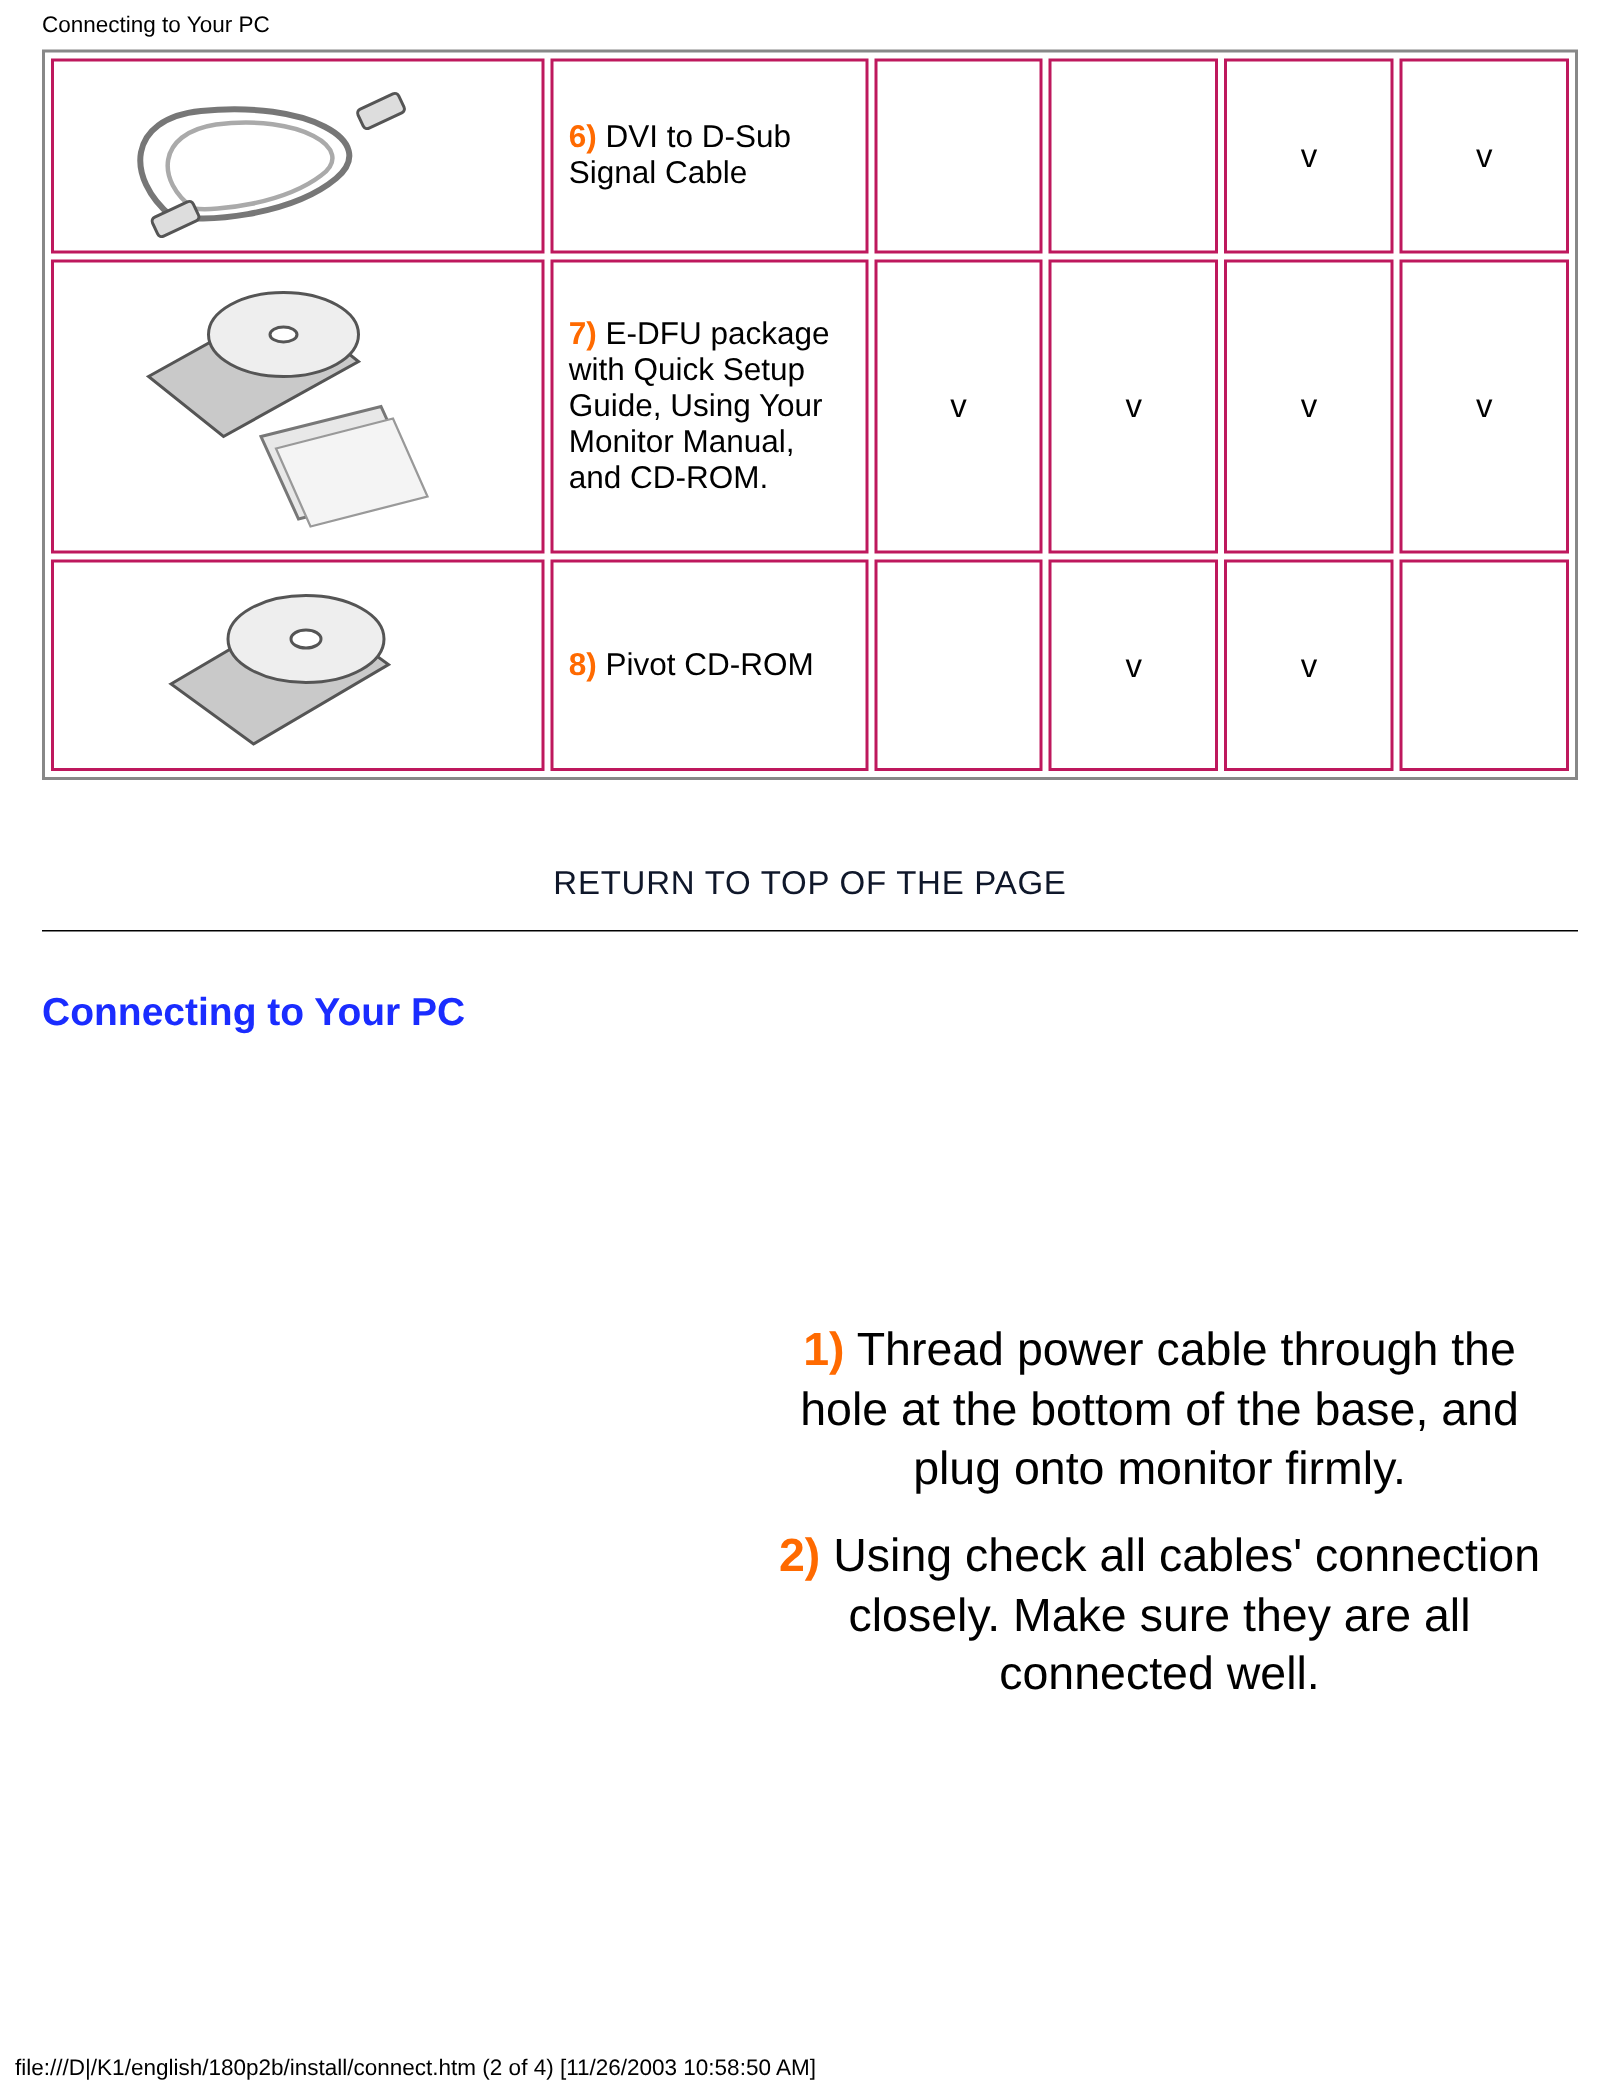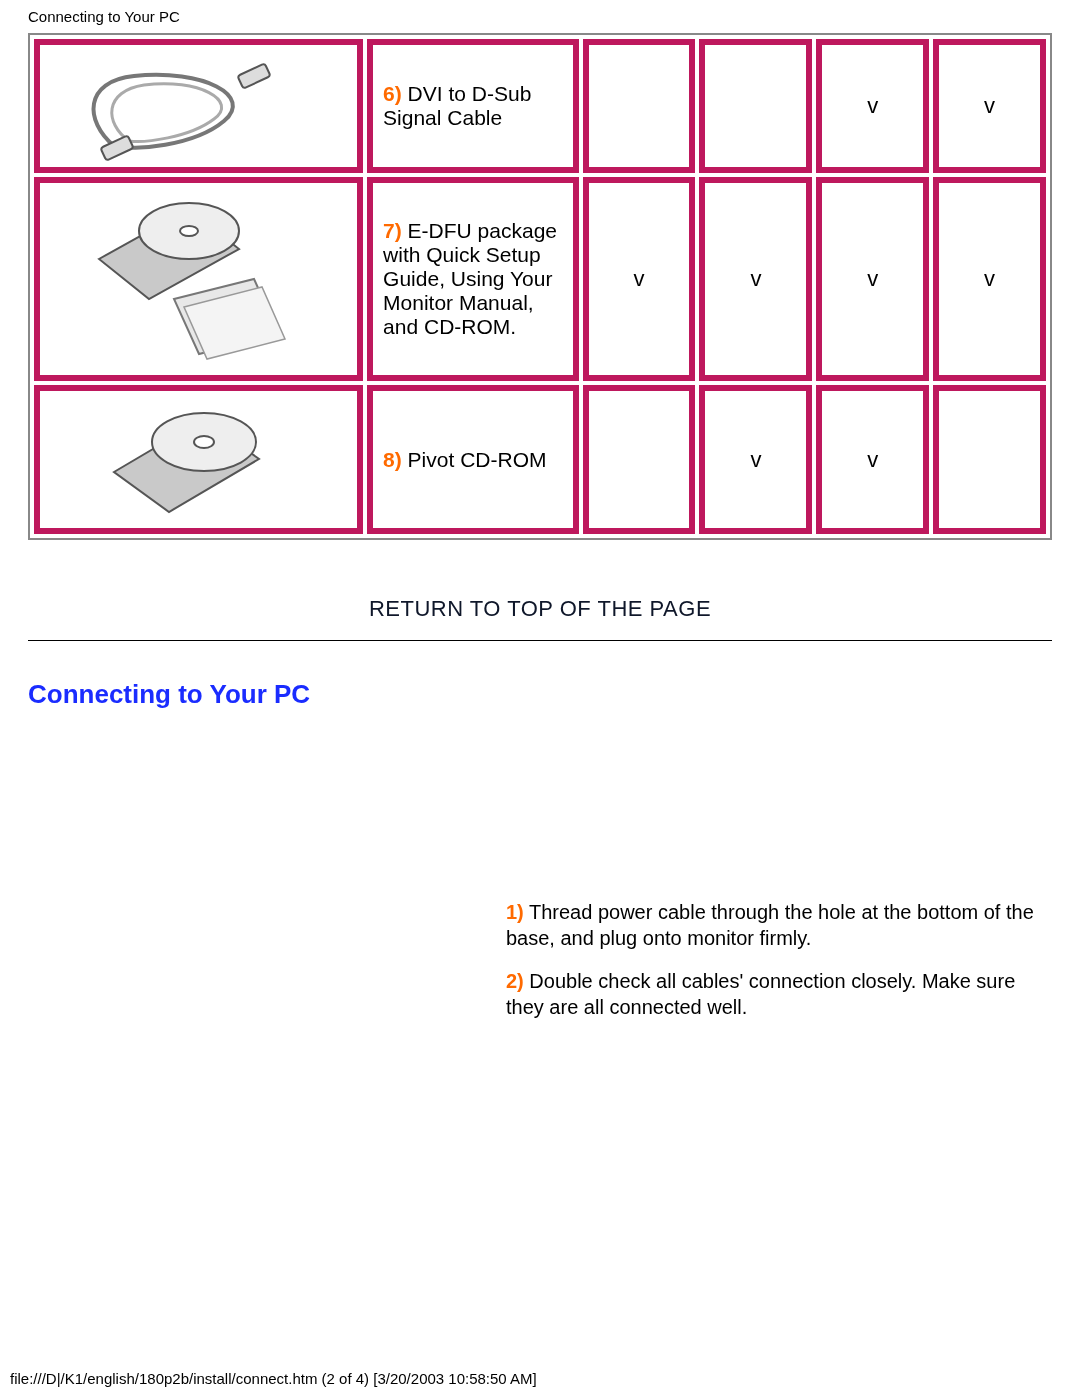--- a/index.html
+++ b/index.html
@@ -19,21 +19,21 @@
       padding: 0 28px;
     }
     .tbl {
       border: 2px solid #888;
       width: 100%;
       border-collapse: separate;
       border-spacing: 4px;
       background: #fff;
     }
     .tbl td {
-      border: 6px solid #be185d;
+      border: 2px solid #be185d;
       vertical-align: middle;
       text-align: center;
       font-size: 20px;
     }
     .tbl td.pic { width: 280px; padding: 6px; }
     .tbl td.desc { width: 180px; text-align: left; padding: 8px 10px; font-size: 21px; }
     .tbl td.chk { width: 96px; font-size: 22px; }
     .tbl tr.r6 td { height: 130px; }
     .tbl tr.r7 td { height: 164px; }
     .tbl tr.r8 td { height: 110px; }
@@ -57,21 +57,21 @@
       color: #1a2cff;
       font-weight: bold;
       font-size: 26px;
       padding: 38px 0 0 28px;
     }
     .steps-area {
       margin-top: 190px;
       display: flex;
     }
     .steps-spacer { width: 506px; }
-    .steps-text { flex: 1; padding-right: 40px; font-size: 20px; line-height: 1.28; }
+    .steps-text { flex: 1; padding-right: 40px; font-size: 31px; line-height: 1.28; text-align: center; }
     .steps-text p { margin-bottom: 18px; }
     .footer {
       position: absolute;
       bottom: 10px;
       left: 10px;
       font-size: 15px;
     }
     .cable-svg, .cd-svg { display: block; margin: auto; }
   </style>
 </head>
@@ -145,18 +145,18 @@
 
 <div class="section-h">Connecting to Your PC</div>
 
 <div class="steps-area">
   <div class="steps-spacer"></div>
   <div class="steps-text">
     <p>
       <span class="num">1)</span><span> Thread power cable through the hole at the bottom of the base, and plug onto monitor firmly.</span>
     </p>
     <p>
-      <span class="num">2)</span><span> Double check all cables' connection closely. Make sure they are all connected well.</span>
+      <span class="num">2)</span><span> Using check all cables' connection closely. Make sure they are all connected well.</span>
     </p>
   </div>
 </div>
 
-<div class="footer">file:///D|/K1/english/180p2b/install/connect.htm (2 of 4) [3/20/2003 10:58:50 AM]</div>
+<div class="footer">file:///D|/K1/english/180p2b/install/connect.htm (2 of 4) [11/26/2003 10:58:50 AM]</div>
 
 </body></html>

